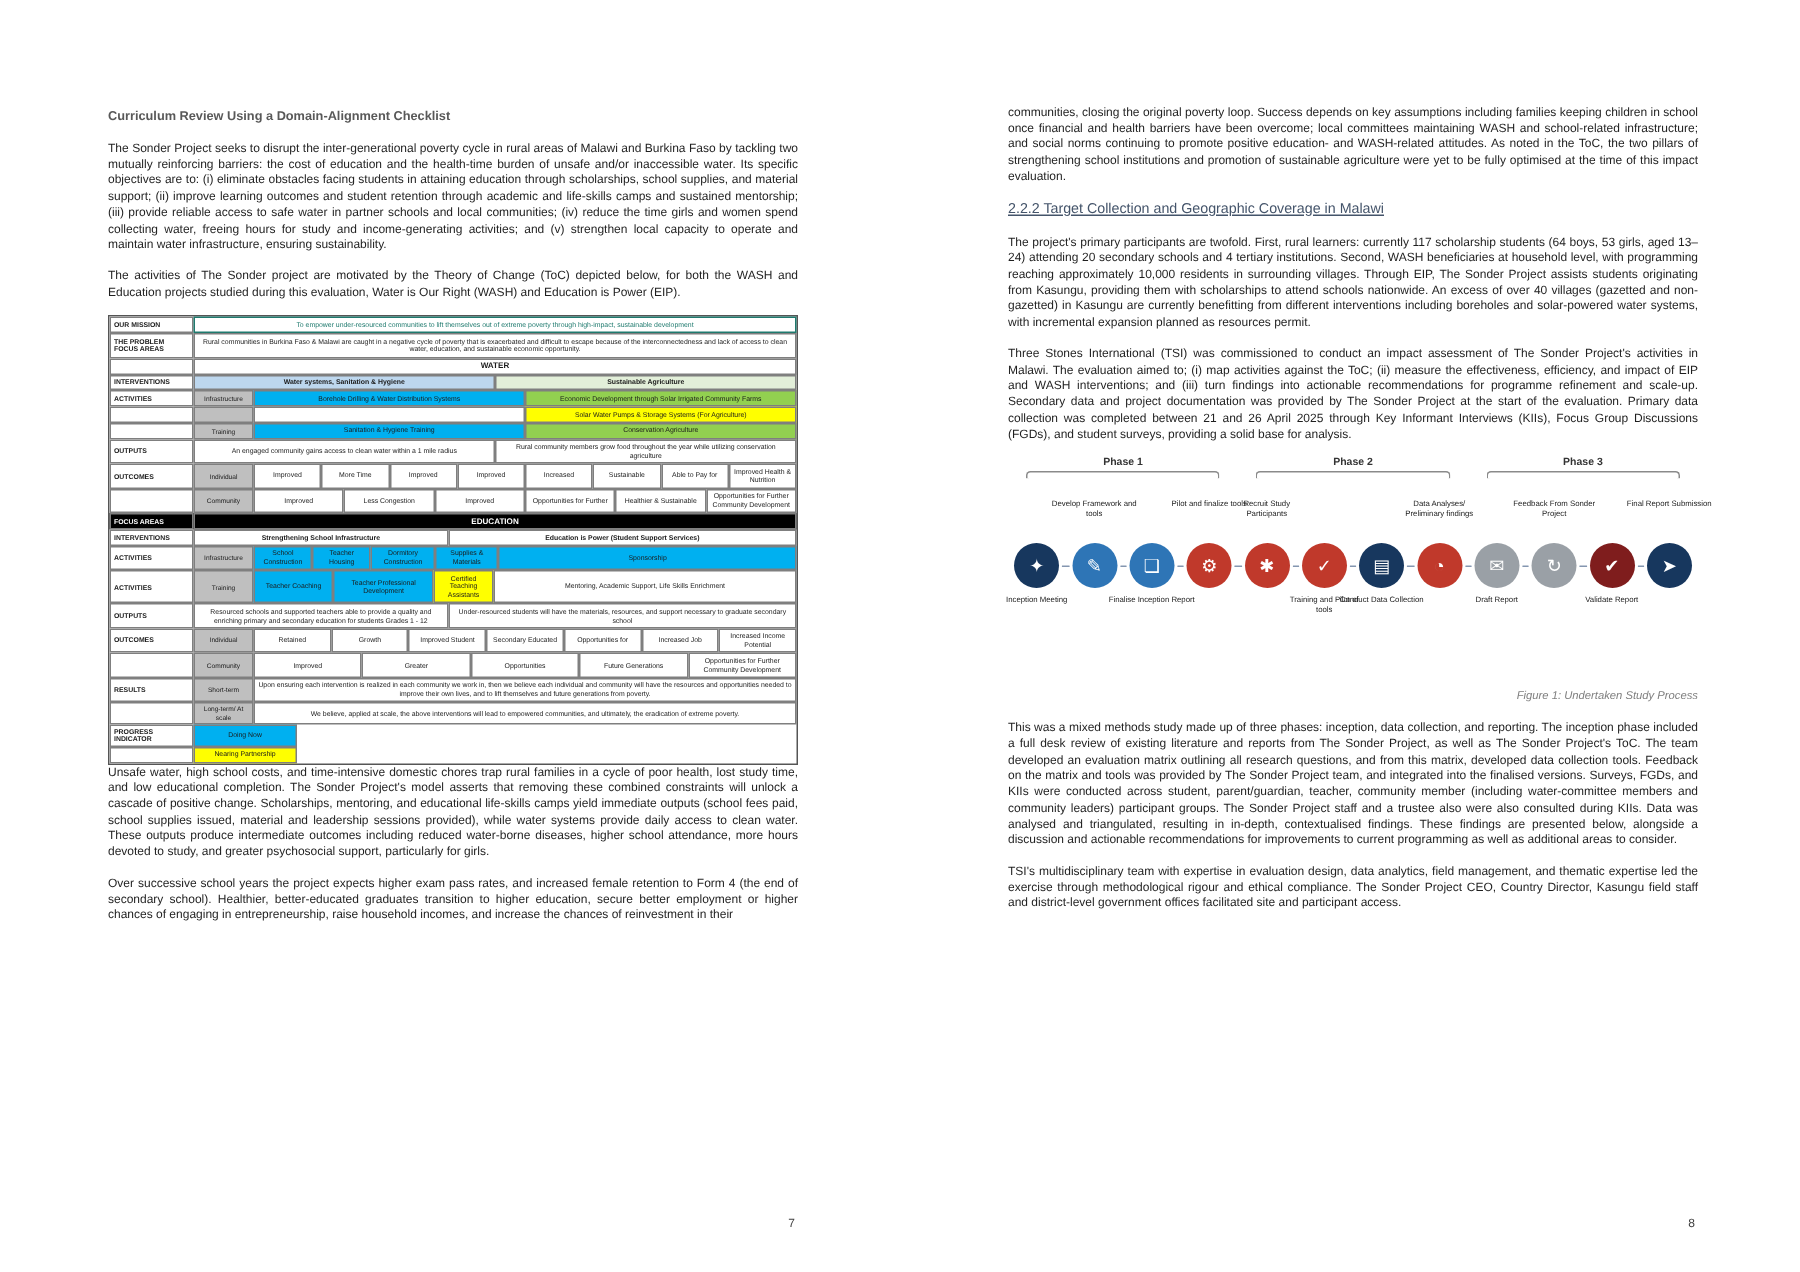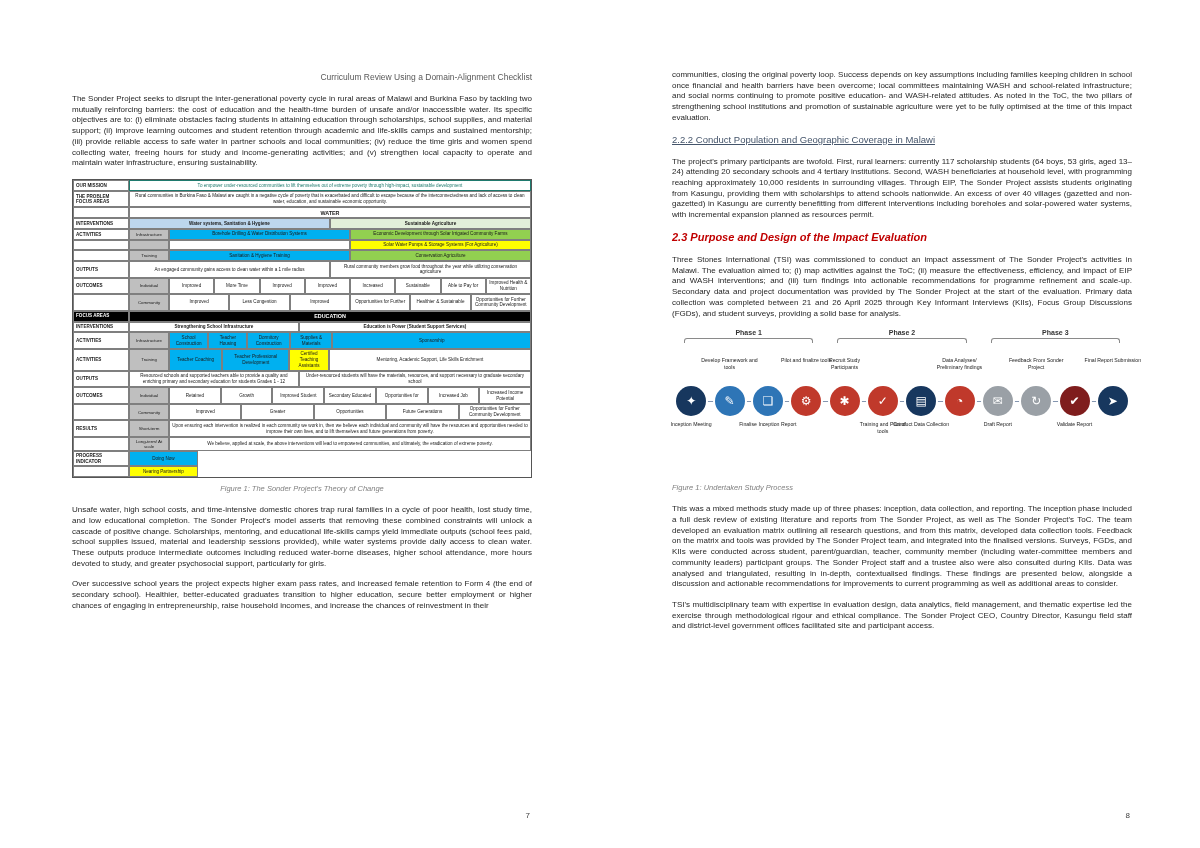--- a/index.html
+++ b/index.html
@@ -2,24 +2,24 @@
 <html><head>
 <meta charset="utf-8">
 <style>
   html,body{margin:0;padding:0;background:#ffffff;}
   .spread{width:1200px;height:848px;background:#ffffff;display:flex;overflow:hidden;
           font-family:"Liberation Sans",sans-serif;color:#1a1a1a;}
   .page{width:600px;height:848px;box-sizing:border-box;position:relative;
         padding:70px 68px 30px 72px;}
   h1.doc{font-size:11px;font-weight:bold;font-style:italic;color:#C00000;margin:0 0 12px 0;}
   h2.doc{font-size:9.5px;font-weight:normal;color:#44546a;text-decoration:underline;margin:4px 0 12px 0;}
-  h3.doc{font-size:8.5px;font-weight:normal;color:#595959;margin:2px 0 12px 0;text-align:right;}
+  h3.doc{font-size:8.5px;font-weight:bold;color:#595959;margin:2px 0 12px 0;}
   p.doc{font-size:8px;line-height:1.34;text-align:justify;margin:0 0 10px 0;color:#1f1f1f;}
   .figcap{font-size:7.5px;color:#7f7f7f;font-style:italic;margin:6px 0 12px 0;}
-  .cap-center{text-align:center;} .cap-right{}
+  .cap-center{text-align:center;} .cap-right{text-align:right;}
   .page-number{position:absolute;bottom:28px;right:70px;font-size:8px;color:#404040;}
 
   
   .toc-table{border:1px solid #555;margin:2px 0 0 0;}
   .toc-row{display:flex;align-items:stretch;}
   .toc-lab{width:56px;flex:0 0 56px;border:0.5px solid #7f7f7f;background:#fff;
            font-size:4.6px;font-weight:bold;display:flex;align-items:center;justify-content:flex-start;
            padding:1px 2px;box-sizing:border-box;line-height:1.2;}
   .toc-lab.dark{background:#000;color:#fff;}
   .toc-sub{width:40px;flex:0 0 40px;border:0.5px solid #7f7f7f;background:#bfbfbf;
@@ -49,20 +49,21 @@
 </style>
 </head>
 <body>
 
 <div class="spread">
 
   <section class="page">
     <h3 class="doc">Curriculum Review Using a Domain-Alignment Checklist</h3>
 
     <p class="doc">The Sonder Project seeks to disrupt the inter-generational poverty cycle in rural areas of Malawi and Burkina Faso by tackling two mutually reinforcing barriers: the cost of education and the health-time burden of unsafe and/or inaccessible water. Its specific objectives are to: (i) eliminate obstacles facing students in attaining education through scholarships, school supplies, and material support; (ii) improve learning outcomes and student retention through academic and life-skills camps and sustained mentorship; (iii) provide reliable access to safe water in partner schools and local communities; (iv) reduce the time girls and women spend collecting water, freeing hours for study and income-generating activities; and (v) strengthen local capacity to operate and maintain water infrastructure, ensuring sustainability.</p>
+    <p class="doc">The activities of The Sonder project are motivated by the Theory of Change (ToC) depicted below, for both the WASH and Education projects studied during this evaluation, Water is Our Right (WASH) and Education is Power (EIP).</p>
 
     <figure style="margin:0;">
       <div id="toc-table" class="toc-table">
           <div class="toc-row">
             <div class="toc-lab">OUR MISSION</div>
             <div class="toc-cells">
               <div class="toc-cell" style="flex-grow: 1; color: rgb(31, 122, 110); border-color: rgb(31, 122, 110);">To empower under-resourced communities to lift themselves out of extreme poverty through high-impact, sustainable development</div>
             </div>
           </div>
           <div class="toc-row">
@@ -224,36 +225,34 @@
             </div>
           </div>
           <div class="toc-row">
             <div class="toc-lab"></div>
             <div class="toc-cells">
               <div class="toc-cell" style="flex-grow: 16; background: rgb(255, 255, 0);">Nearing Partnership</div>
               <div class="toc-cell plain" style="flex-grow: 84;"></div>
             </div>
           </div>
         </div>
-      <figcaption class="figcap cap-center">Figure 1: The Sonder Project's Theory of Change</figcaption>
     </figure>
 
     <p class="doc">Unsafe water, high school costs, and time-intensive domestic chores trap rural families in a cycle of poor health, lost study time, and low educational completion. The Sonder Project's model asserts that removing these combined constraints will unlock a cascade of positive change. Scholarships, mentoring, and educational life-skills camps yield immediate outputs (school fees paid, school supplies issued, material and leadership sessions provided), while water systems provide daily access to clean water. These outputs produce intermediate outcomes including reduced water-borne diseases, higher school attendance, more hours devoted to study, and greater psychosocial support, particularly for girls.</p>
     <p class="doc">Over successive school years the project expects higher exam pass rates, and increased female retention to Form 4 (the end of secondary school). Healthier, better-educated graduates transition to higher education, secure better employment or higher chances of engaging in entrepreneurship, raise household incomes, and increase the chances of reinvestment in their</p>
 
     <div class="page-number">7</div>
   </section>
 
   <section class="page">
     <p class="doc">communities, closing the original poverty loop. Success depends on key assumptions including families keeping children in school once financial and health barriers have been overcome; local committees maintaining WASH and school-related infrastructure; and social norms continuing to promote positive education- and WASH-related attitudes. As noted in the ToC, the two pillars of strengthening school institutions and promotion of sustainable agriculture were yet to be fully optimised at the time of this impact evaluation.</p>
 
-    <h2 class="doc">2.2.2 Conduct Population and Geographic Coverage in Malawi</h2>
+    <h2 class="doc">2.2.2 Target Collection and Geographic Coverage in Malawi</h2>
     <p class="doc">The project's primary participants are twofold. First, rural learners: currently 117 scholarship students (64 boys, 53 girls, aged 13–24) attending 20 secondary schools and 4 tertiary institutions. Second, WASH beneficiaries at household level, with programming reaching approximately 10,000 residents in surrounding villages. Through EIP, The Sonder Project assists students originating from Kasungu, providing them with scholarships to attend schools nationwide. An excess of over 40 villages (gazetted and non-gazetted) in Kasungu are currently benefitting from different interventions including boreholes and solar-powered water systems, with incremental expansion planned as resources permit.</p>
 
-    <h1 class="doc">2.3 Purpose and Design of the Impact Evaluation</h1>
     <p class="doc">Three Stones International (TSI) was commissioned to conduct an impact assessment of The Sonder Project's activities in Malawi. The evaluation aimed to; (i) map activities against the ToC; (ii) measure the effectiveness, efficiency, and impact of EIP and WASH interventions; and (iii) turn findings into actionable recommendations for programme refinement and scale-up. Secondary data and project documentation was provided by The Sonder Project at the start of the evaluation. Primary data collection was completed between 21 and 26 April 2025 through Key Informant Interviews (KIIs), Focus Group Discussions (FGDs), and student surveys, providing a solid base for analysis.</p>
 
     <figure style="margin:0;">
       <div id="process-diagram">
           <div class="proc-line"></div>
           <div class="proc-phase" style="left: 0%; width: 33.333%;">
             <div class="phase-label">Phase 1</div>
             <div class="phase-brace"></div>
           </div>
           <div class="proc-phase" style="left: 33.333%; width: 33.333%;">

